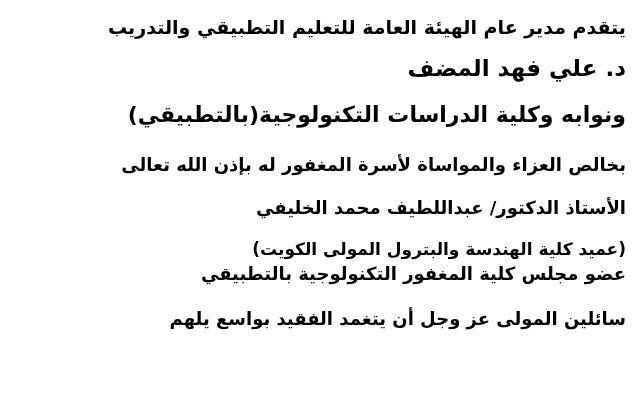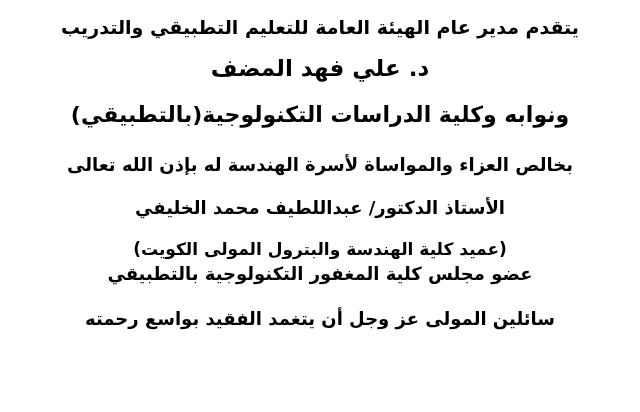--- a/index.html
+++ b/index.html
@@ -13,21 +13,21 @@
     font-family: "DejaVu Sans", sans-serif;
     color: #000000;
     overflow: hidden;
   }
   .page {
     width: 640px;
     height: 412px;
     box-sizing: border-box;
     padding: 6px 14px 0 14px;
     direction: rtl;
-    text-align: center;
+    text-align: right;
     background: #ffffff;
     position: relative;
   }
   .line {
     font-weight: bold;
     line-height: 1.25;
     letter-spacing: 0px;
     white-space: nowrap;
   }
   .l-intro {
@@ -83,28 +83,28 @@
 <div class="page">
 
   <div class="line l-intro">يتقدم مدير عام الهيئة العامة للتعليم التطبيقي والتدريب</div>
 
   <div class="line l-name">د. علي فهد المضف</div>
 
   <div class="line l-deputies">ونوابه وكلية الدراسات التكنولوجية(بالتطبيقي)</div>
 
   <div class="block-gap-1"></div>
 
-  <div class="line l-cond1">بخالص العزاء والمواساة لأسرة الهندسة له بإذن الله تعالى</div>
+  <div class="line l-cond1">بخالص العزاء والمواساة لأسرة المغفور له بإذن الله تعالى</div>
 
   <div class="line l-cond2">الأستاذ الدكتور/ عبداللطيف محمد الخليفي</div>
 
   <div class="block-gap-2"></div>
 
   <div class="line l-role1">(عميد كلية الهندسة والبترول المولى الكويت)</div>
 
   <div class="line l-role2">عضو مجلس كلية المغفور التكنولوجية بالتطبيقي</div>
 
   <div class="block-gap-3"></div>
 
-  <div class="line l-pray1">سائلين المولى عز وجل أن يتغمد الفقيد بواسع رحمته</div>
+  <div class="line l-pray1">سائلين المولى عز وجل أن يتغمد الفقيد بواسع يلهم</div>
 
 
 </div>
 
 </body></html>

